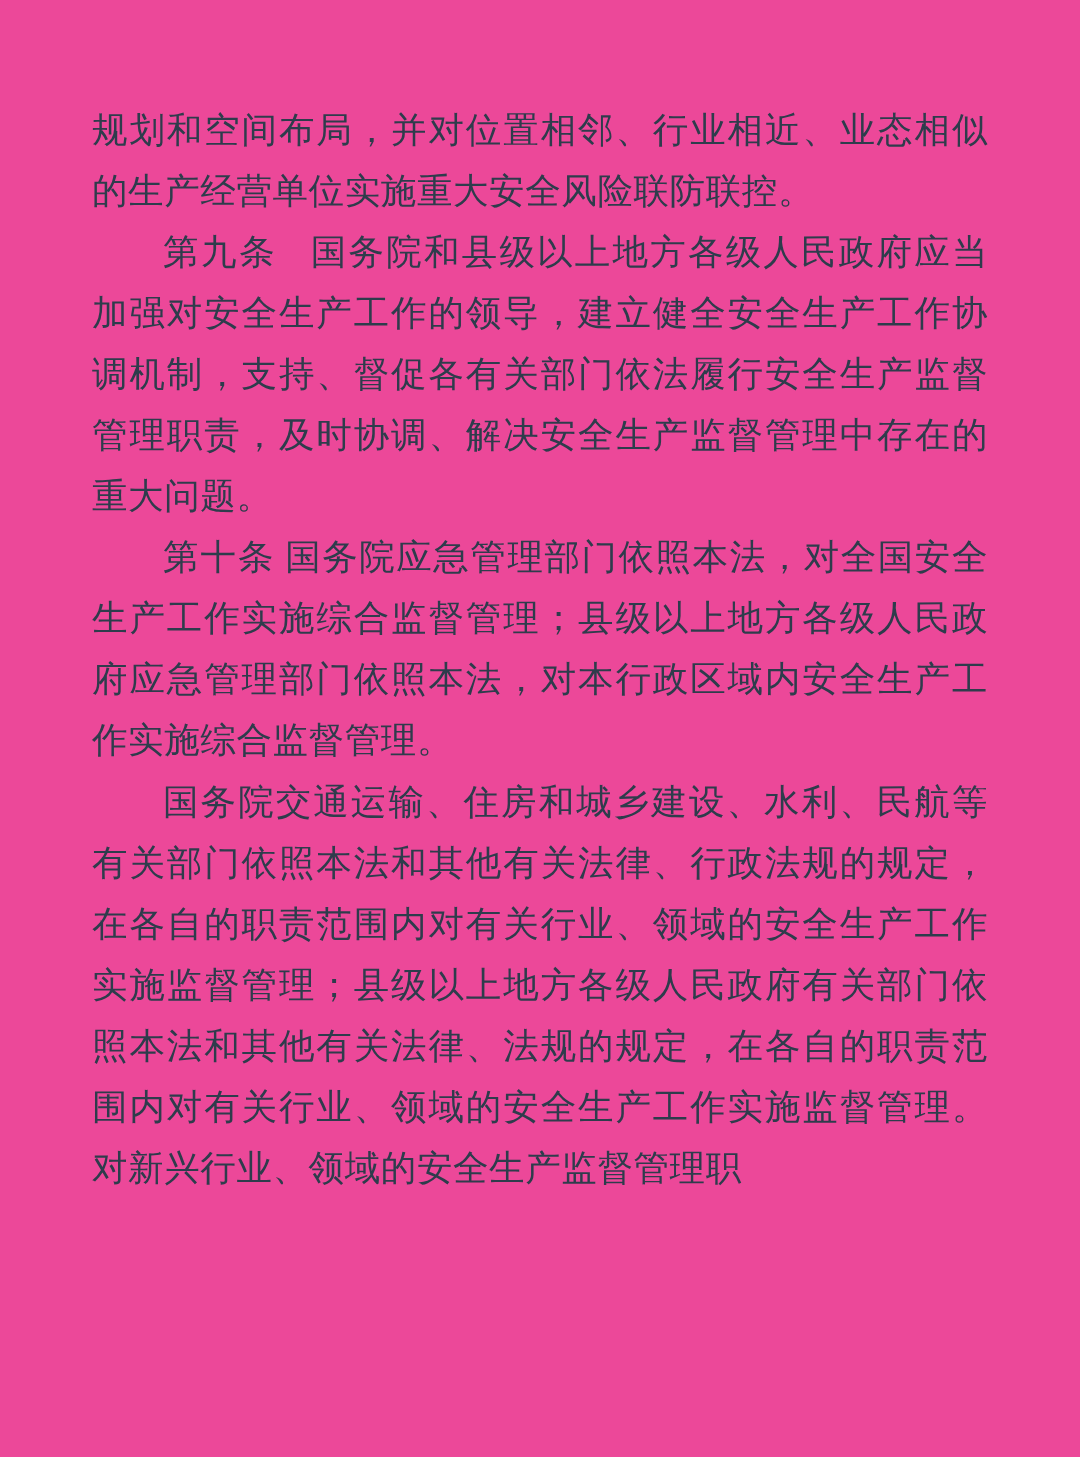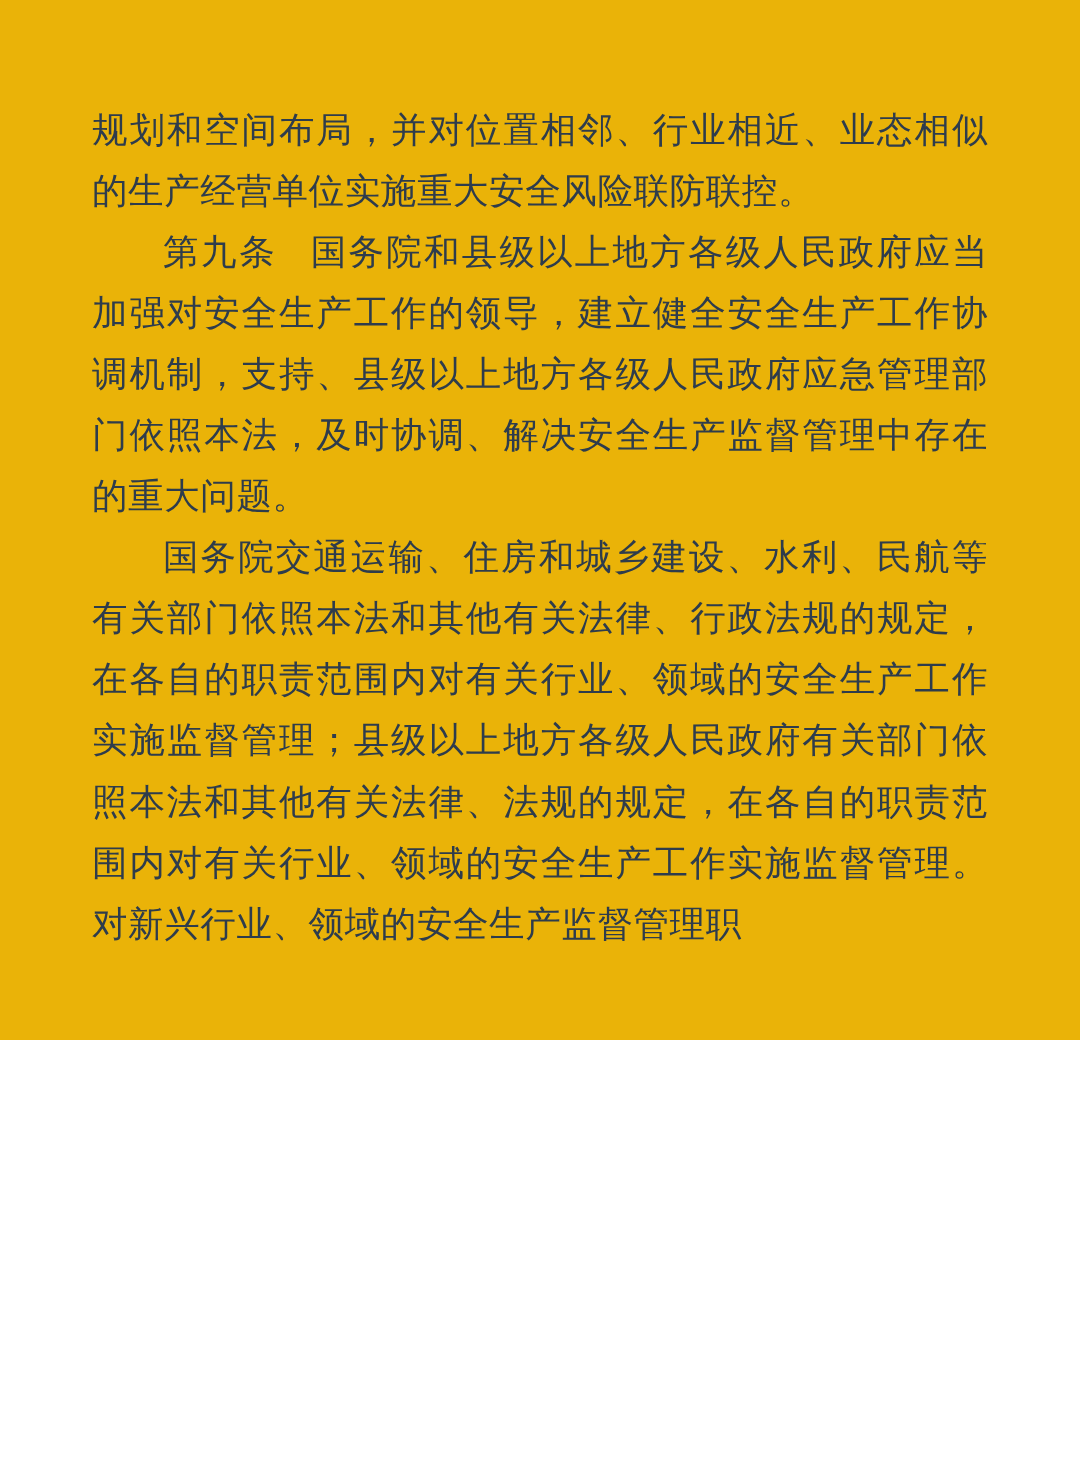--- a/index.html
+++ b/index.html
@@ -10,24 +10,24 @@
     width: 1080px;
     height: 1457px;
     background: #ffffff;
     font-family: "Liberation Serif", "DejaVu Serif", serif;
     color: #2b3a4a;
     overflow: hidden;
   }
   .page {
     position: relative;
     width: 1080px;
-    height: 1040px;
+    height: 1457px;
     box-sizing: border-box;
     padding: 100px 92px 28px 92px;
-    background: #eab308;
+    background: #ec4899;
   }
   .doc-body {
     font-size: 35.5px;
     line-height: 1.72;
     letter-spacing: 0.6px;
     text-align: justify;
     text-justify: inter-ideograph;
     color: #2e3c4c;
   }
   p.para {
@@ -57,23 +57,26 @@
 <body>
 
 <div class="page">
   <div class="doc-body">
 
     <p class="para">
       <span>规划和空间布局，并对位置相邻、行业相近、业态相似的生产经营单位实施重大安全风险联防联控。</span>
     </p>
 
     <p class="para indent">
-      <span class="art-label art-gap-wide">第九条</span><span>国务院和县级以上地方各级人民政府应当加强对安全生产工作的领导，建立健全安全生产工作协调机制，支持、县级以上地方各级人民政府应急管理部门依照本法，及时协调、解决安全生产监督管理中存在的重大问题。</span>
+      <span class="art-label art-gap-wide">第九条</span><span>国务院和县级以上地方各级人民政府应当加强对安全生产工作的领导，建立健全安全生产工作协调机制，支持、督促各有关部门依法履行安全生产监督管理职责，及时协调、解决安全生产监督管理中存在的重大问题。</span>
     </p>
 
 
+    <p class="para indent">
+      <span class="art-label art-gap-narrow">第十条</span><span>国务院应急管理部门依照本法，对全国安全生产工作实施综合监督管理；县级以上地方各级人民政府应急管理部门依照本法，对本行政区域内安全生产工作实施综合监督管理。</span>
+    </p>
 
     <p class="para indent">
       <span>国务院交通运输、住房和城乡建设、水利、民航等有关部门依照本法和其他有关法律、行政法规的规定，在各自的职责范围内对有关行业、领域的安全生产工作实施监督管理；县级以上地方各级人民政府有关部门依照本法和其他有关法律、法规的规定，在各自的职责范围内对有关行业、领域的安全生产工作实施监督管理。对新兴行业、领域的安全生产监督管理职</span>
     </p>
 
   </div>
 </div>
 
 </body></html>

